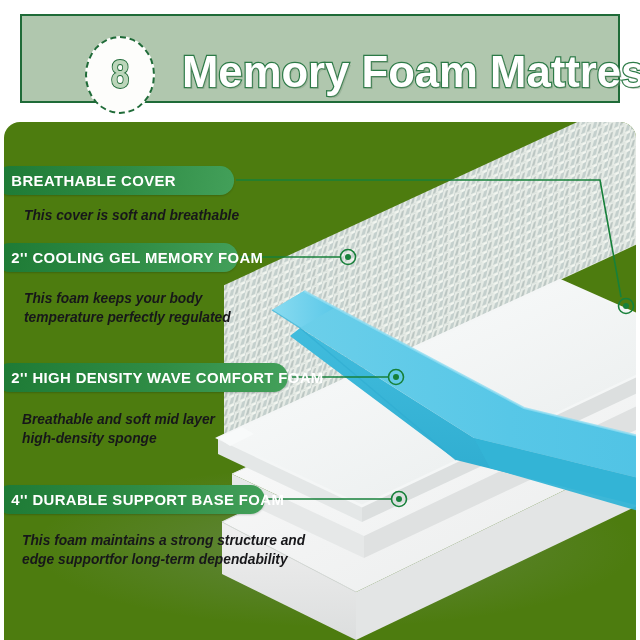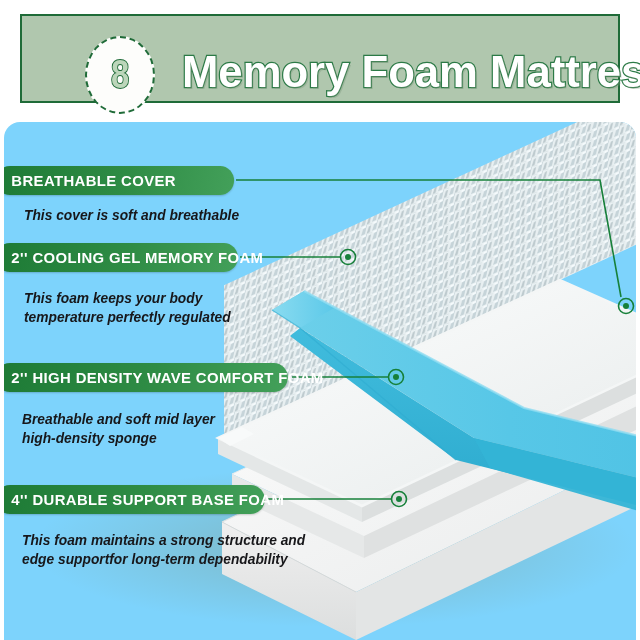--- a/index.html
+++ b/index.html
@@ -41,21 +41,21 @@
     -webkit-text-stroke:2.5px #2b7a46;
     paint-order:stroke fill;
     transform:scaleX(.97);transform-origin:left center;
     white-space:nowrap;
     text-shadow:2px 2px 0 rgba(120,150,120,.35);
   }
 
   
   .panel{
     position:absolute;left:4px;top:122px;width:632px;height:518px;
-    background:#7dd3fc;
+    background:#4d7c0f;
     border-radius:16px 16px 0 0;
     overflow:hidden;
   }
 
   
   .art{position:absolute;left:0;top:0;width:632px;height:518px;}
 
   
   .leaders{position:absolute;left:0;top:0;width:632px;height:518px;pointer-events:none;}
 

